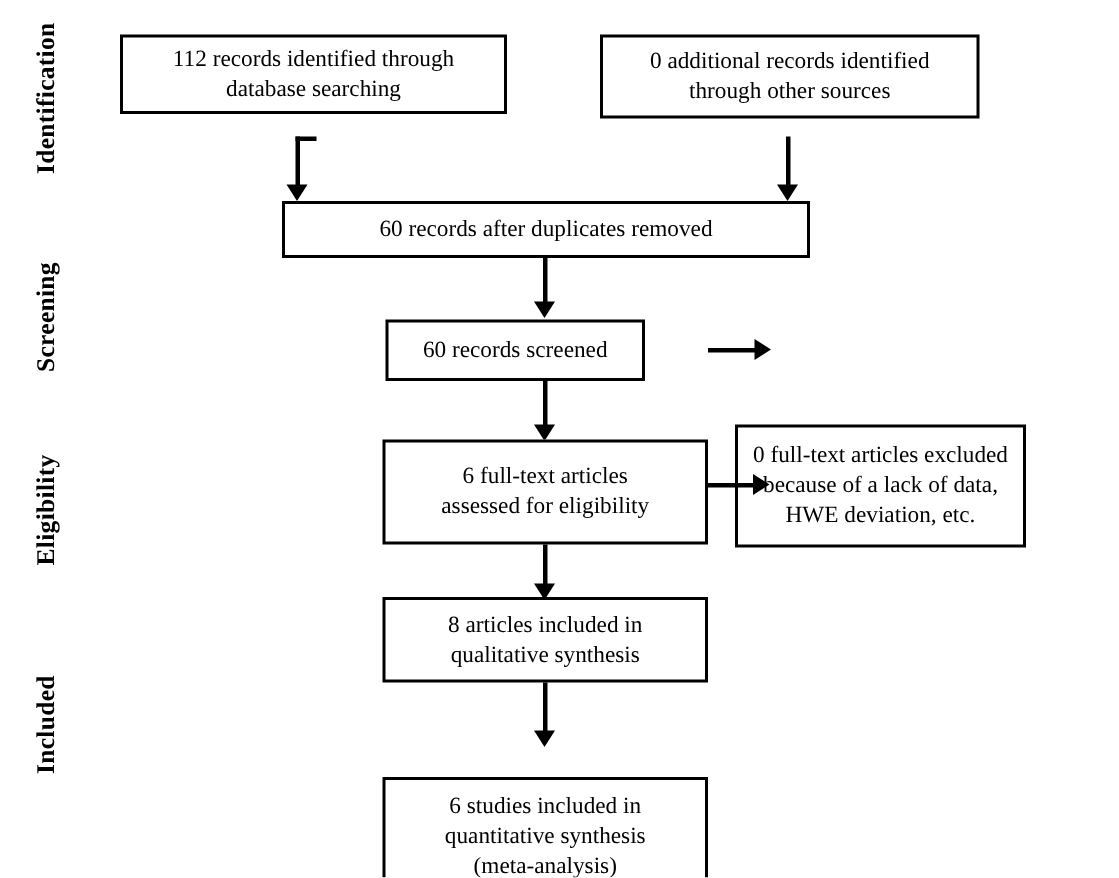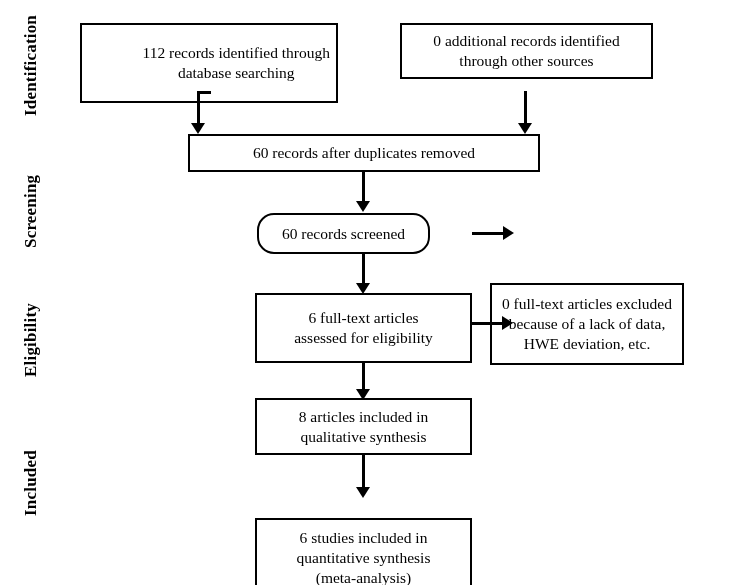--- a/index.html
+++ b/index.html
@@ -84,21 +84,21 @@
 <div id="canvas">
 
   <div class="stage-label" style="left:22px; top:116px;">Identification</div>
 
   <div class="stage-label" style="left:22px; top:248px;">Screening</div>
 
   <div class="stage-label" style="left:22px; top:377px;">Eligibility</div>
 
   <div class="stage-label" style="left:22px; top:516px;">Included</div>
 
-  <div class="node" style="left:80px; top:23px; width:258px; height:80px;justify-content:flex-end;">
+  <div class="node" style="left:80px; top:23px; width:258px; height:53px;">
     <span>112 records identified through
 database searching</span>
   </div>
 
   <div class="node" style="left:400px; top:23px; width:253px; height:56px;">
     <span>0 additional records identified
 through other sources</span>
   </div>
 
   <div class="hline" style="left:197px; top:91px; width:14px;"></div>
@@ -110,21 +110,21 @@
 
   <div class="hline" style="left:197px; top:91px; width:0px;"></div>
 
   <div class="node" style="left:188px; top:134px; width:352px; height:38px;">
     <span>60 records after duplicates removed</span>
   </div>
 
   <div class="vline" style="left:362px; top:172px; height:30px;"></div>
   <div class="arrow-down" style="left:356px; top:201px;"></div>
 
-  <div class="node" style="left:257px; top:213px; width:173px; height:41px;border-radius:17px;">
+  <div class="node" style="left:257px; top:213px; width:173px; height:41px;">
     <span>60 records screened</span>
   </div>
 
 
   <div class="hline" style="left:472px; top:232px; width:32px;"></div>
   <div class="arrow-right" style="left:503px; top:226px;"></div>
 
   <div class="vline" style="left:362px; top:254px; height:30px;"></div>
   <div class="arrow-down" style="left:356px; top:283px;"></div>
 

